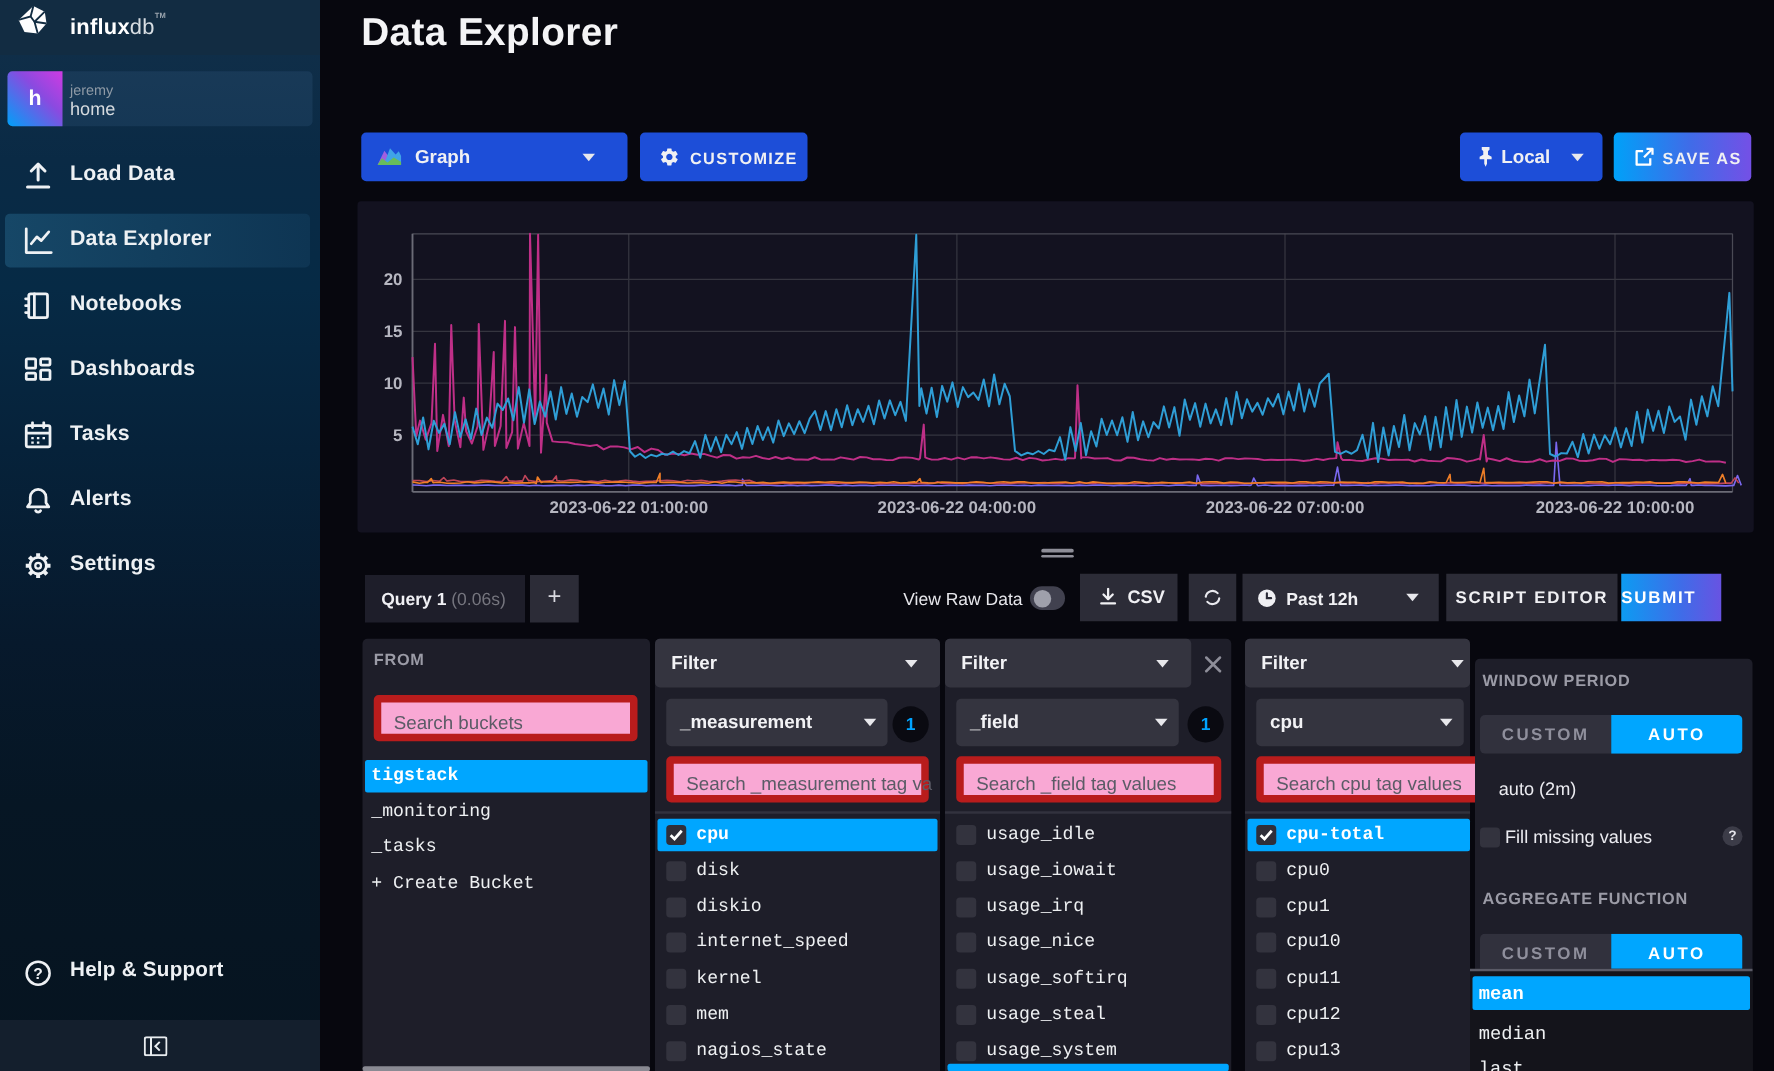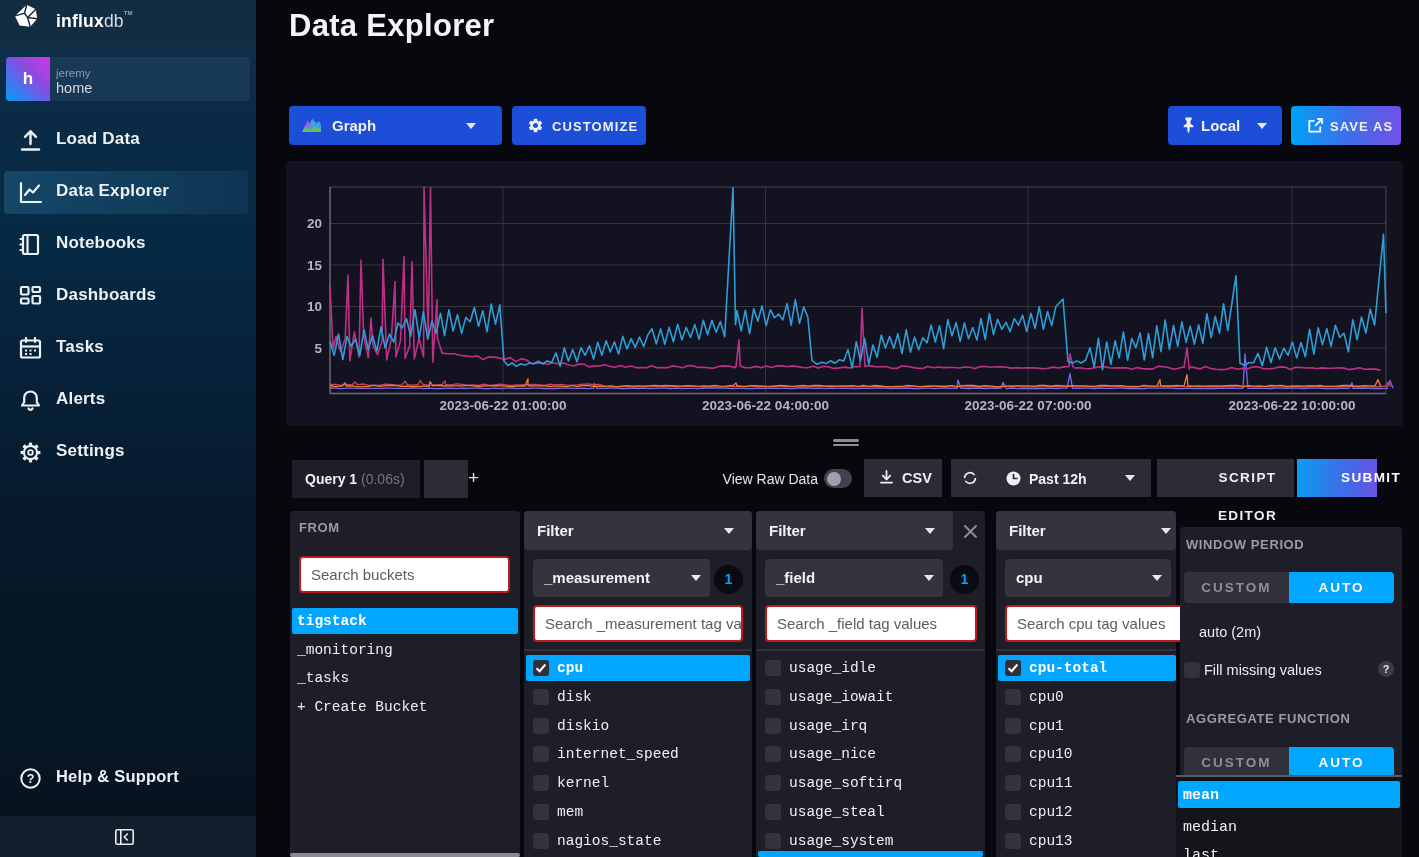--- a/index.html
+++ b/index.html
@@ -28,32 +28,32 @@
   
   #title { position:absolute; left:289px; top:8px; font-size:31px; font-weight:bold; color:#f4f4f6; letter-spacing:.3px;}
   .btn { position:absolute; height:39px; background:#1d4ed8; border-radius:4px; color:#f0f0f3; }
   .btn .txt { font-weight:bold; }
   .chev { display:inline-block; width:0; height:0; border-left:5.5px solid transparent; border-right:5.5px solid transparent; border-top:6px solid #e8e8ec; }
   
   #chartpanel { position:absolute; left:286px; top:161px; width:1117px; height:265px; background:#131220; border-radius:3px; }
   
   .dragbar { position:absolute; left:833px; width:26px; height:2.5px; border-radius:2px; background:#8e8e98; }
   
-  .qbtn { position:absolute; top:459px; height:38px; background:#2c2c37; border-radius:0;padding-left:44px; }
+  .qbtn { position:absolute; top:459px; height:38px; background:#2c2c37; border-radius:0; }
   
   .panel { position:absolute; top:511px; height:346px; background:#1e1e29; border-radius:4px 4px 0 0; }
   .phead { position:absolute; left:0; top:0; height:39px; background:#34343f; border-radius:4px;
     font-size:15px; font-weight:bold; color:#f2f2f5; }
   .phead .t { position:absolute; left:13px; top:11px; }
   .pselect { position:absolute; top:48px; height:38px; background:#34343f; border-radius:4px;
     font-size:15px; font-weight:bold; color:#f2f2f5; }
   .pselect .t { position:absolute; left:11px; top:10px; }
   .badge { position:absolute; top:54px; width:29px; height:29px; border-radius:50%; background:#0a0a11;
     color:#00a3ff; font-weight:bold; font-size:14px; text-align:center; line-height:29px; }
-  .psearch { position:absolute; top:94px; height:37px; background:#ffffff; border:2px solid #b91c1c; border-radius:4px;
+  .psearch { position:absolute; top:94px; height:37px; background:#f9a8d4; border:6px solid #b91c1c; border-radius:4px;
     font-size:15px; color:#5b5b66; }
   .psearch .ph { position:absolute; left:10px; top:8px; white-space:nowrap; overflow:hidden; }
   .pdivider { position:absolute; left:0; top:138px; height:2px; background:#32323e; }
   .mono { font-family:"Liberation Mono", monospace; }
   .row { position:absolute; height:26px; border-radius:2px; font-family:"Liberation Mono", monospace;
     font-size:14.5px; color:#eef0f2; }
   .row.sel { background:#00a6ff; color:#fff; font-weight:bold; }
   .row .cb { position:absolute; left:7px; top:5px; width:16px; height:16px; background:#33333e; border-radius:3px; }
   .row.sel .cb { background:#2f2f3a; }
   .row .rt { position:absolute; top:5px; }

